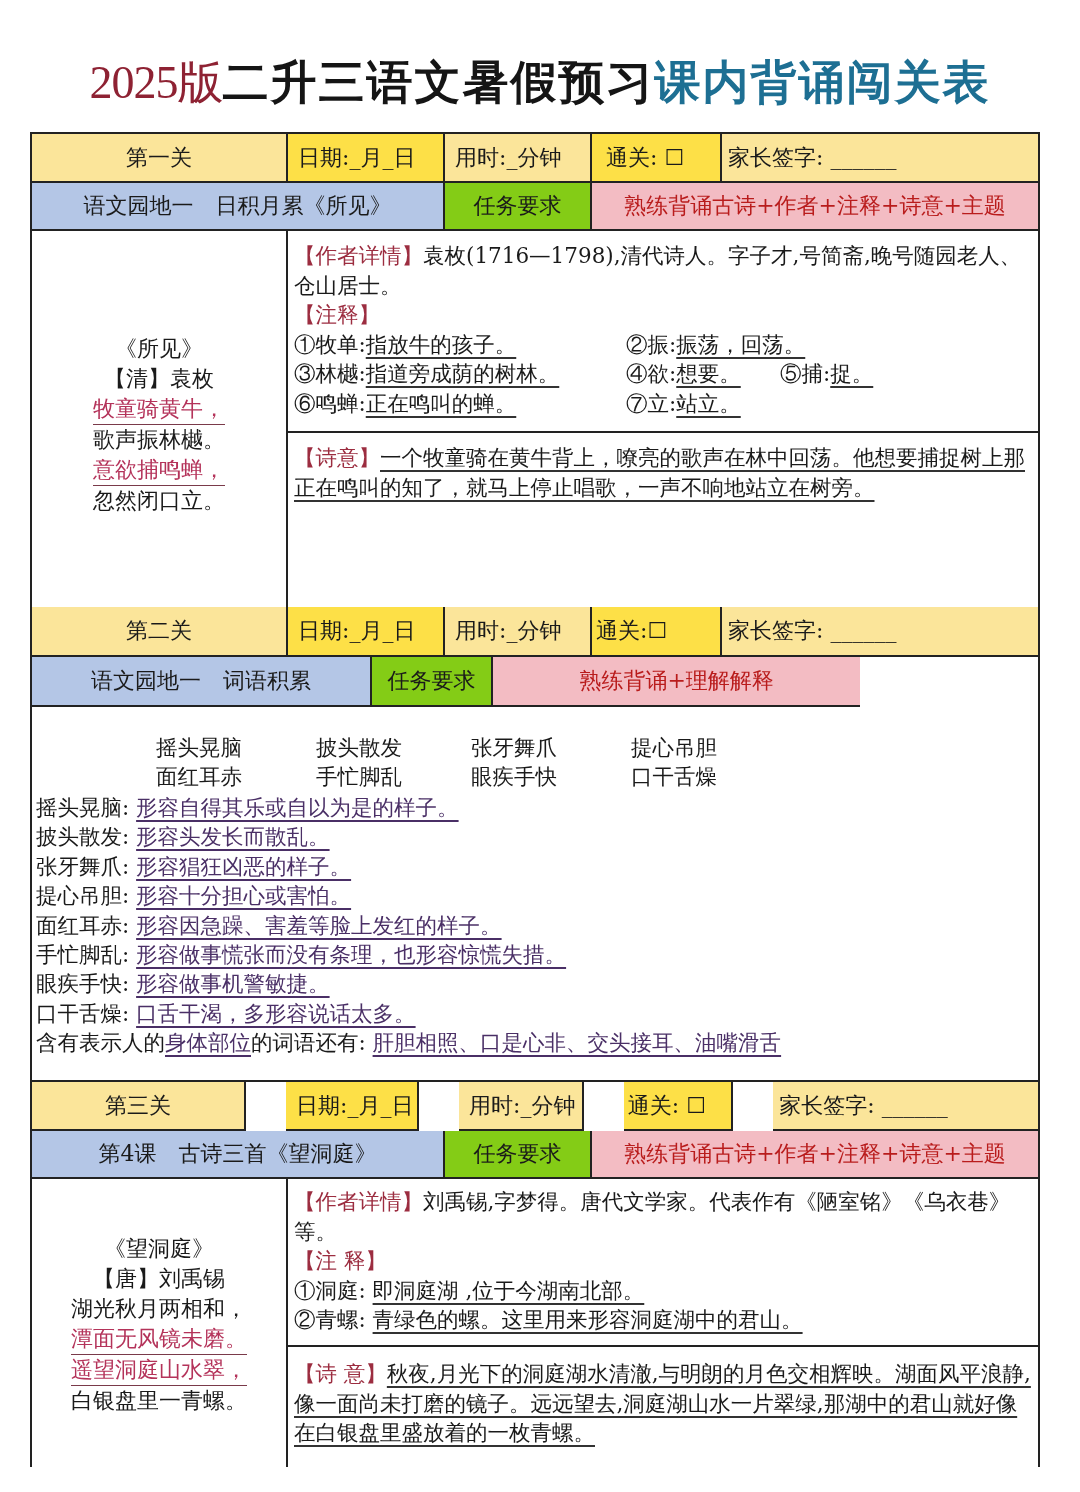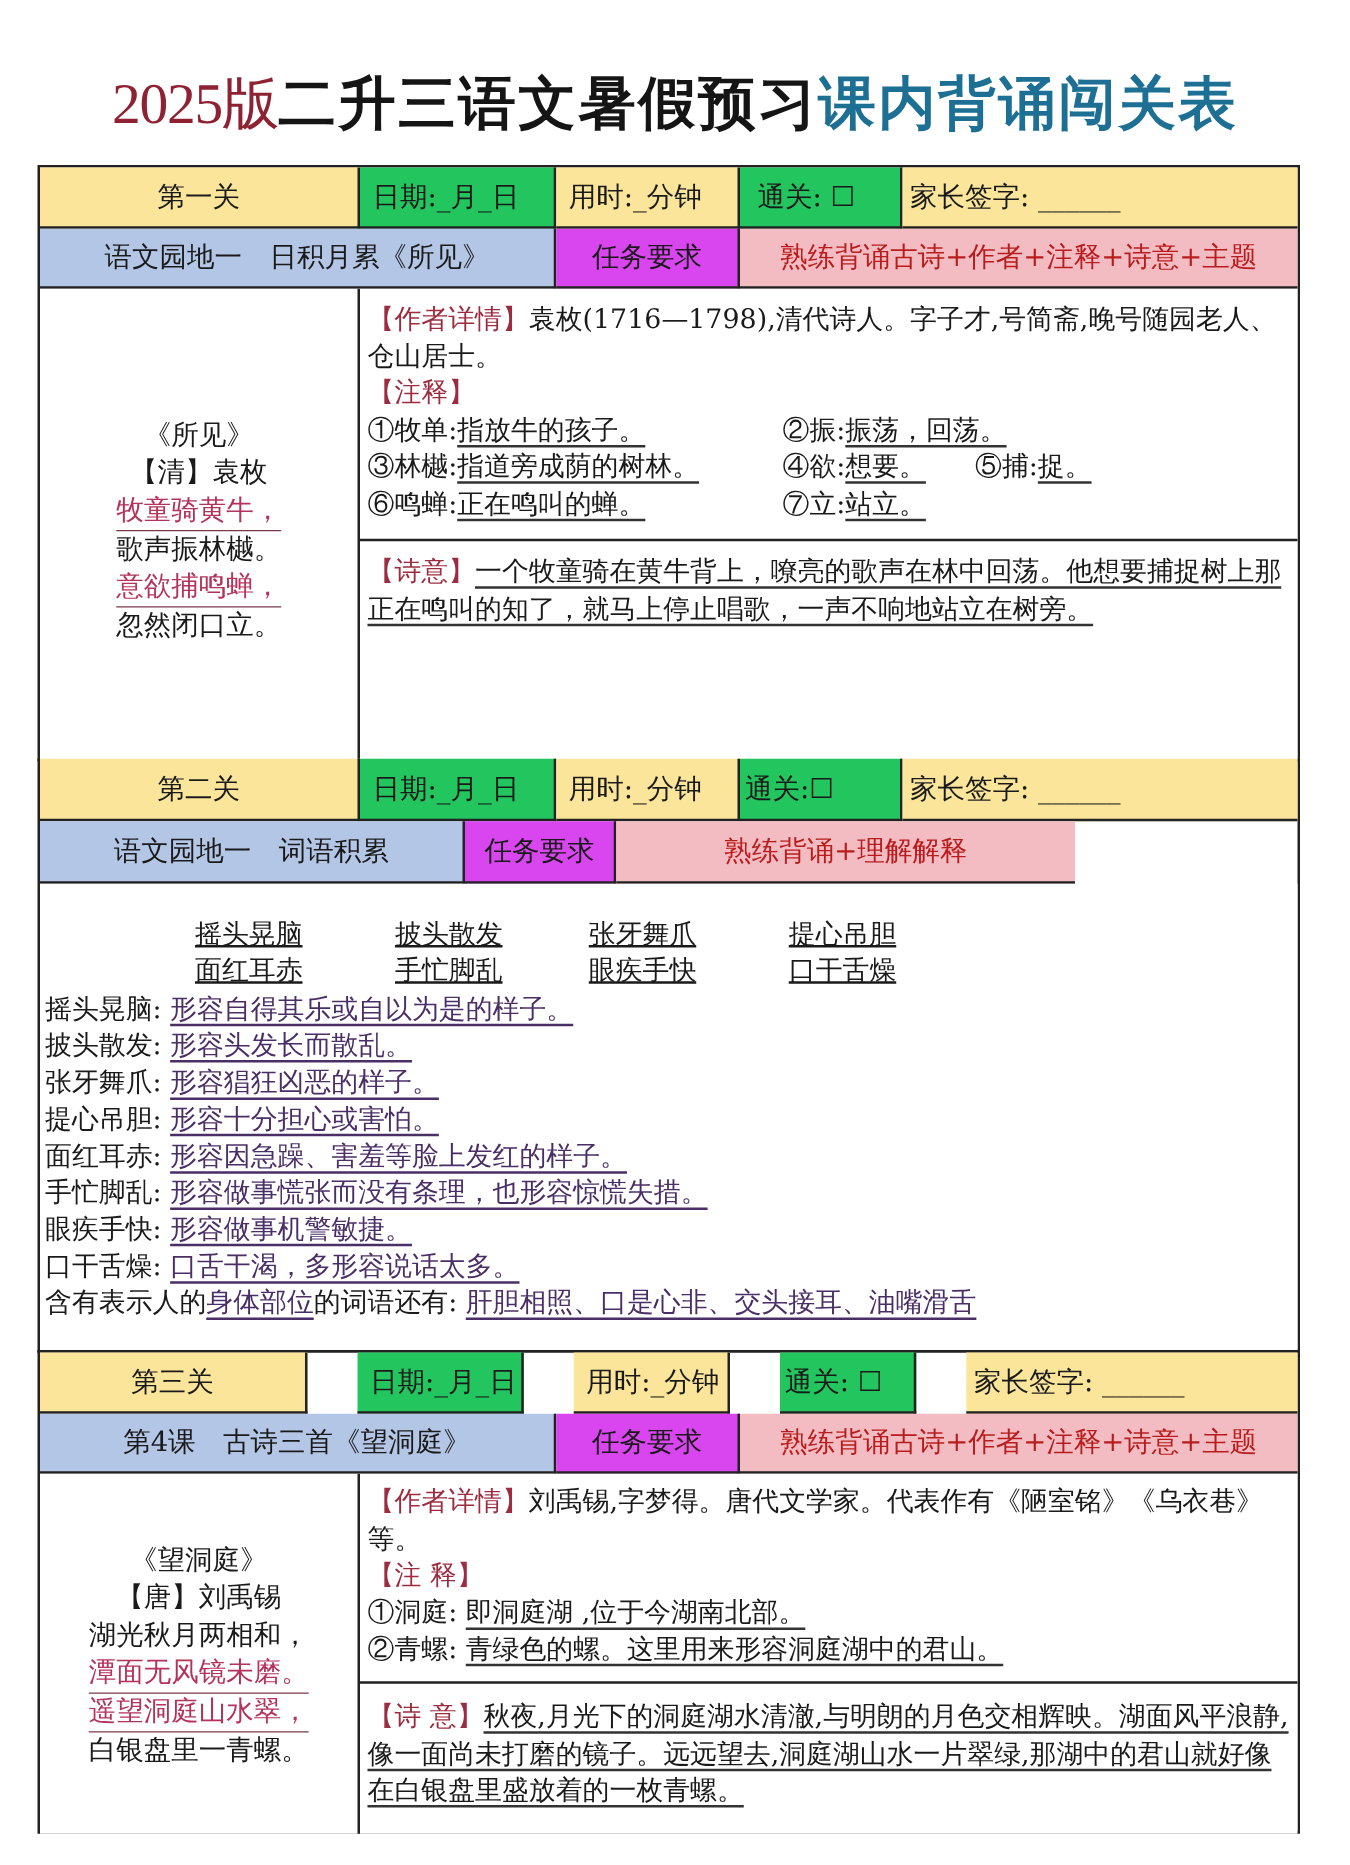--- a/index.html
+++ b/index.html
@@ -12,23 +12,23 @@
   .title .t-blue { color:#1d6f93; }
 
   .sheet { position:absolute; left:30px; width:1010px; border:2px solid #222; box-sizing:border-box; }
   .row { position:absolute; left:0; display:flex; box-sizing:border-box; }
   .cell { box-sizing:border-box; border-right:2px solid #222; border-bottom:2px solid #222;
           display:flex; align-items:center; font-size:22px; white-space:nowrap; overflow:hidden; }
   .cell:last-child { border-right:none; }
   .c-center { justify-content:center; }
   .c-left { justify-content:flex-start; padding-left:10px; }
   .bg-yellow { background:#fbe59a; }
-  .bg-green { background:#22c55e; }
+  .bg-green { background:#fde047; }
   .bg-blue { background:#b4c6e6; }
-  .bg-cyan { background:#d946ef; }
+  .bg-cyan { background:#84cc16; }
   .bg-pink { background:#f3bcc3; }
   .task-text { color:#b91c1c; }
 
   .content { position:absolute; left:0; width:1006px; box-sizing:border-box; border-bottom:2px solid #222; background:#fff; }
   .poem-col { position:absolute; left:0; top:0; bottom:0; width:256px; border-right:2px solid #222;
               box-sizing:border-box; display:flex; flex-direction:column; align-items:center; justify-content:center;
               font-size:22px; line-height:30px; }
   .poem-col .line { white-space:nowrap; }
   .poem-col .hl { color:#b4335a; border-bottom:1.5px solid #7a3a4a; }
   .info-col { position:absolute; left:256px; right:0; top:0; bottom:0; }
@@ -36,21 +36,21 @@
                 font-size:21.5px; line-height:29.5px; }
   .info-block.div-top { border-top:2px solid #222; }
   .lbl { color:#9c2d40; }
   .u { text-decoration:underline; text-decoration-color:#333; text-underline-offset:5px; }
   .note-row { display:flex; white-space:nowrap; }
   .note-row span.n { display:inline-block; }
 
   .vocab { position:absolute; left:0; right:0; top:0; bottom:0; font-size:21.5px; line-height:29.4px; }
   .vocab-grid { position:absolute; left:124px; top:26px; display:grid;
                 grid-template-columns:160px 155px 160px 140px; row-gap:0px; }
-  .vocab-grid span { white-space:nowrap;text-decoration:underline; }
+  .vocab-grid span { white-space:nowrap; }
   .defs { position:absolute; left:4px; top:86px; }
   .def-row { white-space:nowrap; }
   .def-row .d { color:#4a2f66; text-decoration:underline; text-decoration-color:#4a2f66; text-underline-offset:5px; }
 </style>
 </head>
 <body>
 
 <div class="title">
   <span class="t-year">2025版</span><span class="t-black">二升三语文暑假预习</span><span class="t-blue">课内背诵闯关表</span>
 </div>

